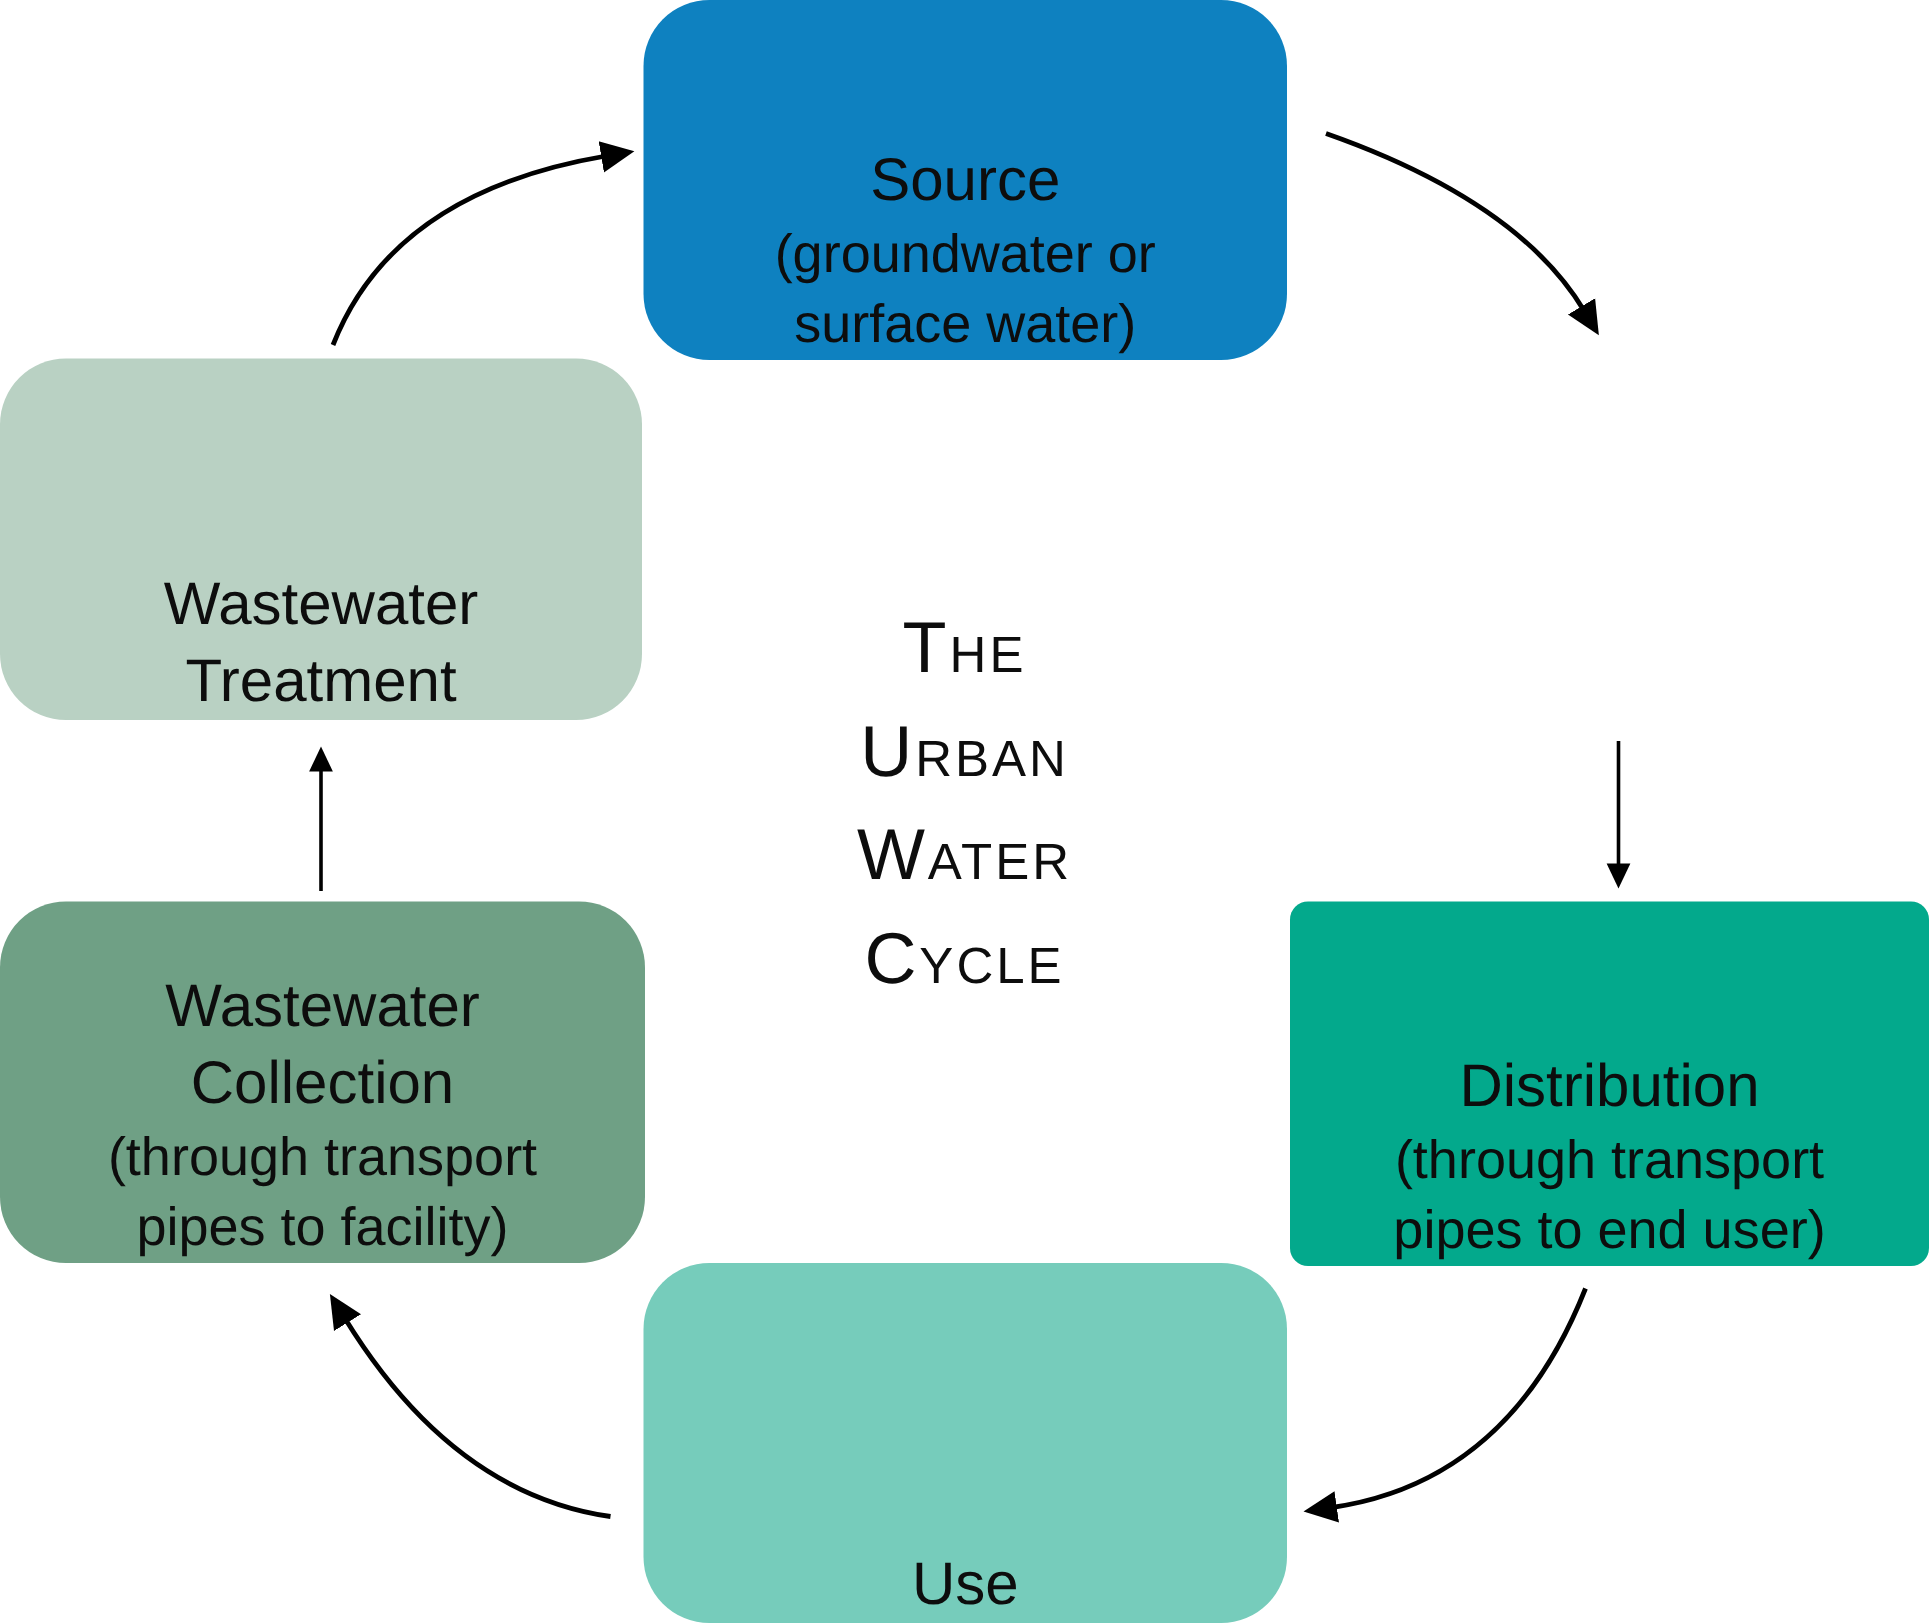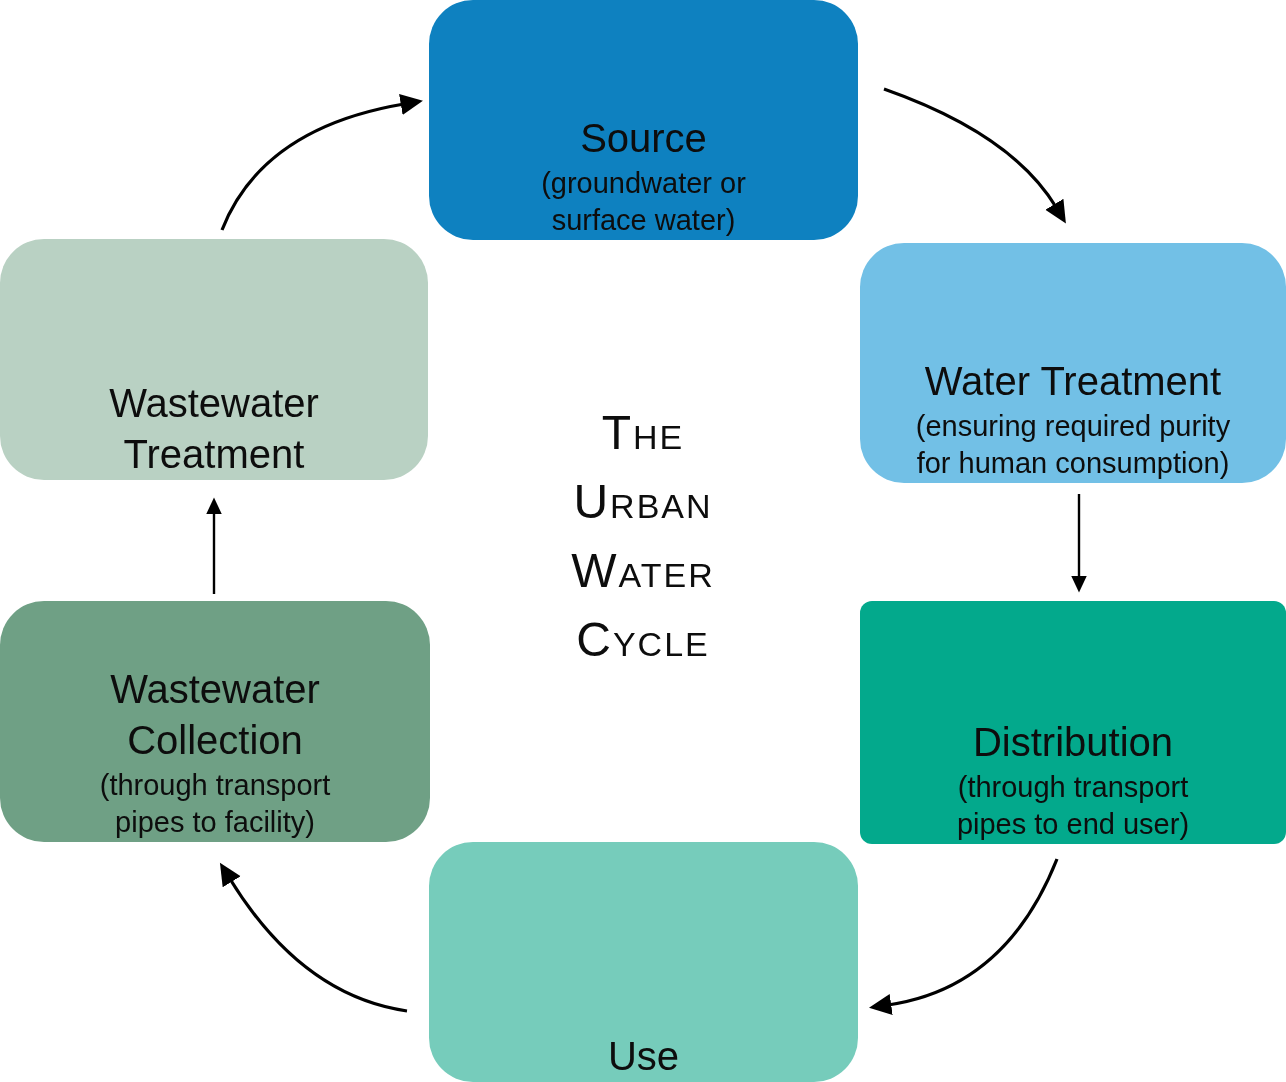--- a/index.html
+++ b/index.html
@@ -22,21 +22,21 @@
     text-align: center;
     padding: 0 6px;
     box-sizing: border-box;
   }
   .node-heading {
     font-size: 40px;
     line-height: 1.28;
     white-space: pre-line;
   }
   .node-sub {
-    font-size: 29px;
+    font-size: 36px;
     line-height: 1.3;
     white-space: pre-line;
   }
   #node-source               { left: 429px; top: 0px;    width: 429px; height: 240px; }
   #node-water-treatment      { left: 860px; top: 243px;  width: 426px; height: 240px; }
   #node-distribution         { left: 860px; top: 601px;  width: 426px; height: 243px; }
   #node-use                  { left: 429px; top: 842px;  width: 429px; height: 240px; }
   #node-wastewater-collection{ left: 0px;   top: 601px;  width: 430px; height: 241px; }
   #node-wastewater-treatment { left: 0px;   top: 239px;  width: 428px; height: 241px; }
 
@@ -80,25 +80,20 @@
     <path class="arrow-curve" d="M 407 1011 Q 302 996 230 879" marker-end="url(#arrowhead)"></path>
     <path class="arrow-straight" d="M 214 594 L 214 512" marker-end="url(#arrowhead)"></path>
   </svg>
 
   <div class="node" id="node-source" style="background: rgb(14, 129, 192);">
     <div class="node-heading">Source</div>
     <div class="node-sub">(groundwater or
 surface water)</div>
   </div>
 
-  <div class="node" id="node-water-treatment" style="background: rgb(114, 192, 230);">
-    <div class="node-heading">Water Treatment</div>
-    <div class="node-sub">(ensuring required purity
-for human consumption)</div>
-  </div>
 
   <div class="node" id="node-distribution" style="background: rgb(3, 169, 140); border-radius: 12px;">
     <div class="node-heading">Distribution</div>
     <div class="node-sub">(through transport
 pipes to end user)</div>
   </div>
 
   <div class="node" id="node-use" style="background: rgb(118, 204, 187);">
     <div class="node-heading">Use</div>
   </div>

